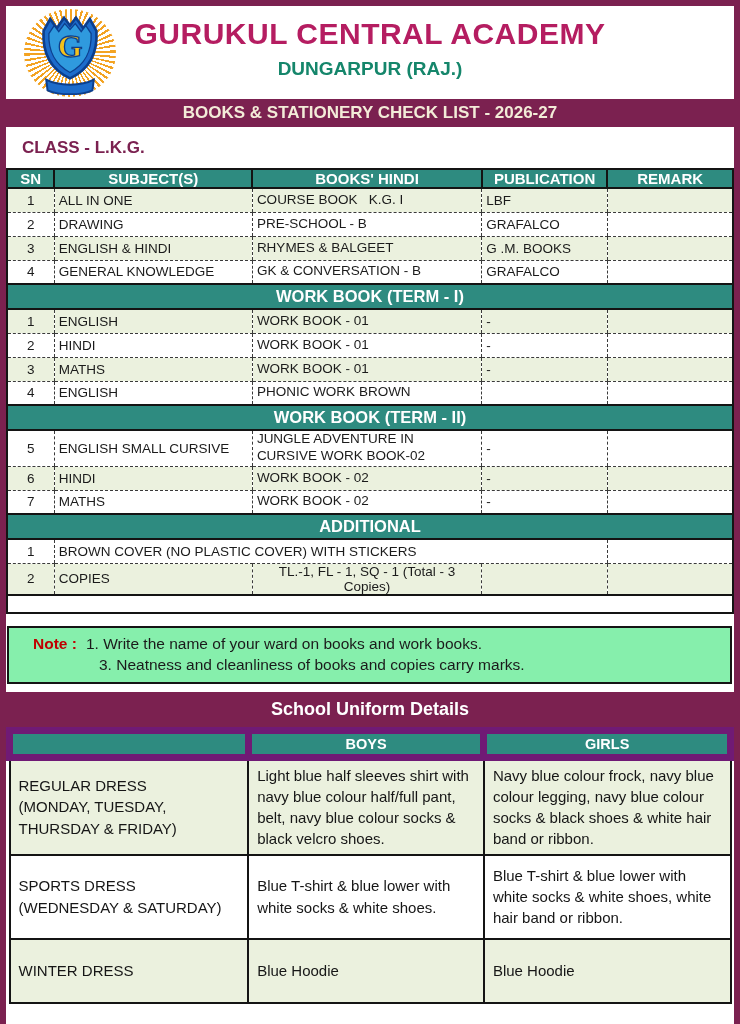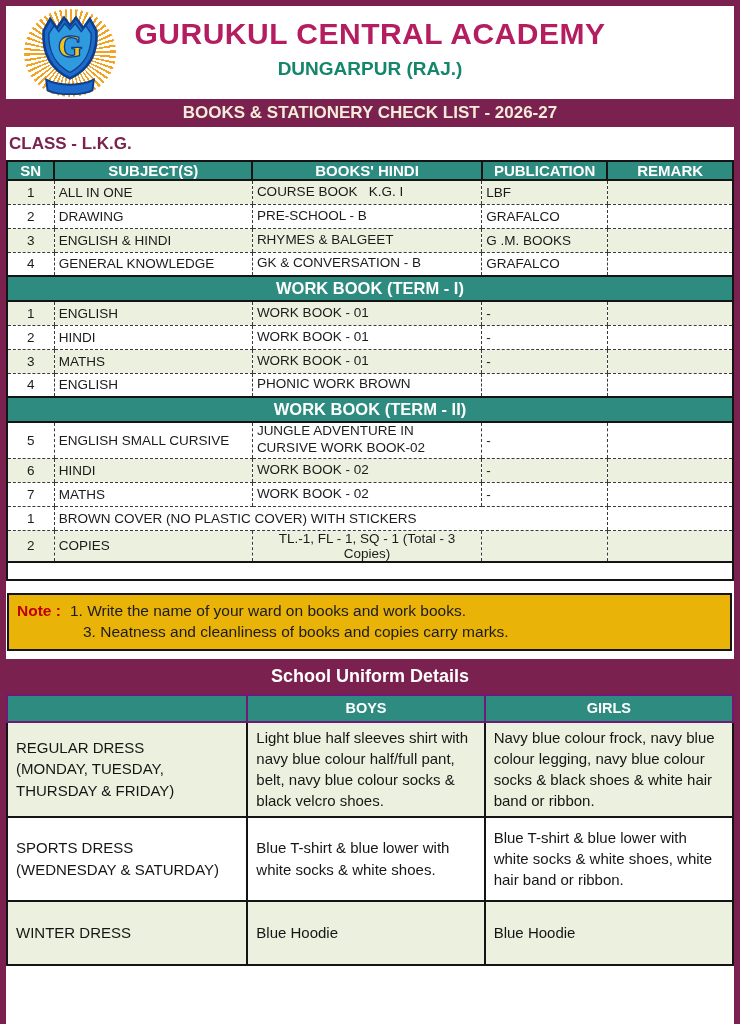--- a/index.html
+++ b/index.html
@@ -17,47 +17,47 @@
   .logo { position:absolute; left:18px; top:3px; width:92px; height:88px; }
   .sunburst { position:absolute; inset:0; border-radius:50%;
     background:repeating-conic-gradient(from 0deg,#f3a322 0deg 3deg,#fff 3deg 7.2deg); }
   .shield-svg { position:absolute; left:13px; top:4px; }
   .titles { text-align:center; padding-top:11px; }
   .school-name { font-size:30px; font-weight:bold; color:var(--magenta,#b51d61); letter-spacing:.5px; }
   .location { font-size:19px; font-weight:bold; color:var(--green,#15866b); margin-top:7px; }
   
   .top-banner { height:28px; background:var(--maroon,#7b2150); color:var(--banner-text,#f3ecd8);
     font-weight:bold; font-size:17px; display:flex; align-items:center; justify-content:center; }
-  .class-strip { height:33px; display:flex; align-items:center; padding-left:3px;
+  .class-strip { height:41px; display:flex; align-items:center; padding-left:16px;
     color:var(--maroon,#7b2150); font-weight:bold; font-size:17px; }
   
   table.books { width:100%; border-collapse:collapse; table-layout:fixed; border:2.5px solid #141414; }
   table.books th { background:var(--teal,#2e8b80); color:#fff; font-size:15px; font-weight:bold;
     border:2px solid #141414; height:19px; }
   table.books td { font-size:13.5px; color:#1b1b1b; padding:0 4px; height:24px;
     border-left:1.5px dashed #3a3a3a; border-bottom:1.5px dashed #3a3a3a; overflow:hidden; }
   table.books td.sn { text-align:center; border-left:none; }
   table.books td.book { white-space:pre-wrap; line-height:1.25; }
   table.books td.section { background:var(--teal,#2e8b80); color:#fff; font-weight:bold; font-size:16.5px;
     text-align:center; border:2px solid #141414; height:25px; }
   table.books tr.green td { background:var(--row-green,#ebf1de); }
   table.books tr.green td.section, table.books th { background:var(--teal,#2e8b80); }
   table.books td.empty { border-left:none; border-bottom:2px solid #141414; border-top:2px solid #141414; height:18px; background:#fff; }
   table.books td.center { text-align:center; }
   
-  .note-box { margin:12px 2px 0 1px; border:2px solid #141414; padding:5px 8px 7px; background:#eab308; }
+  .note-box { margin:12px 2px 0 1px; border:2px solid #141414; padding:5px 24px 7px; background:#86efac; }
   .note-line { font-size:15.5px; color:#1b1b1b; line-height:21px; }
   .note-label { color:var(--red,#c00000); font-weight:bold; margin-right:9px; }
   .indent { margin-left:66px; }
   
   .uniform-banner { margin-top:8px; height:35px; background:var(--maroon,#7b2150); color:#fff;
     font-weight:bold; font-size:18px; display:flex; align-items:center; justify-content:center; }
   table.uniform { width:100%; border-collapse:collapse; table-layout:fixed; border:2.5px solid #141414; }
   table.uniform th { background:var(--teal,#2e8b80); color:#fff; font-size:14.5px; font-weight:bold;
-    border:2px solid #701a75; height:27px; }
+    border:7px solid #701a75; height:27px; }
   table.uniform td { border:2px solid #141414; font-size:15px; color:#161616; padding:4px 8px;
     vertical-align:middle; line-height:1.42; }
   table.uniform tr.green td { background:var(--row-green,#ebf1de); }
   .dress-days { margin-top:0; }
 </style>
 </head>
 <body>
 
 <div class="page">
 
@@ -174,20 +174,23 @@
           <td class="book">WORK BOOK - 02</td>
           <td>-</td>
           <td></td>
         </tr>
         <tr style="height: 24px;">
           <td class="sn">7</td>
           <td>MATHS</td>
           <td class="book">WORK BOOK - 02</td>
           <td>-</td>
           <td></td>
+        </tr>
+        <tr style="height: 25px;">
+          <td class="section" colspan="5">ADDITIONAL</td>
         </tr>
         <tr style="height: 21px;">
           <td class="sn">1</td>
           <td colspan="3">BROWN COVER (NO PLASTIC COVER) WITH STICKERS</td>
           <td></td>
         </tr>
         <tr class="green" style="height: 21px;">
           <td class="sn">2</td>
           <td>COPIES</td>
           <td class="center">TL.-1, FL - 1, SQ - 1 (Total - 3 Copies)</td>

